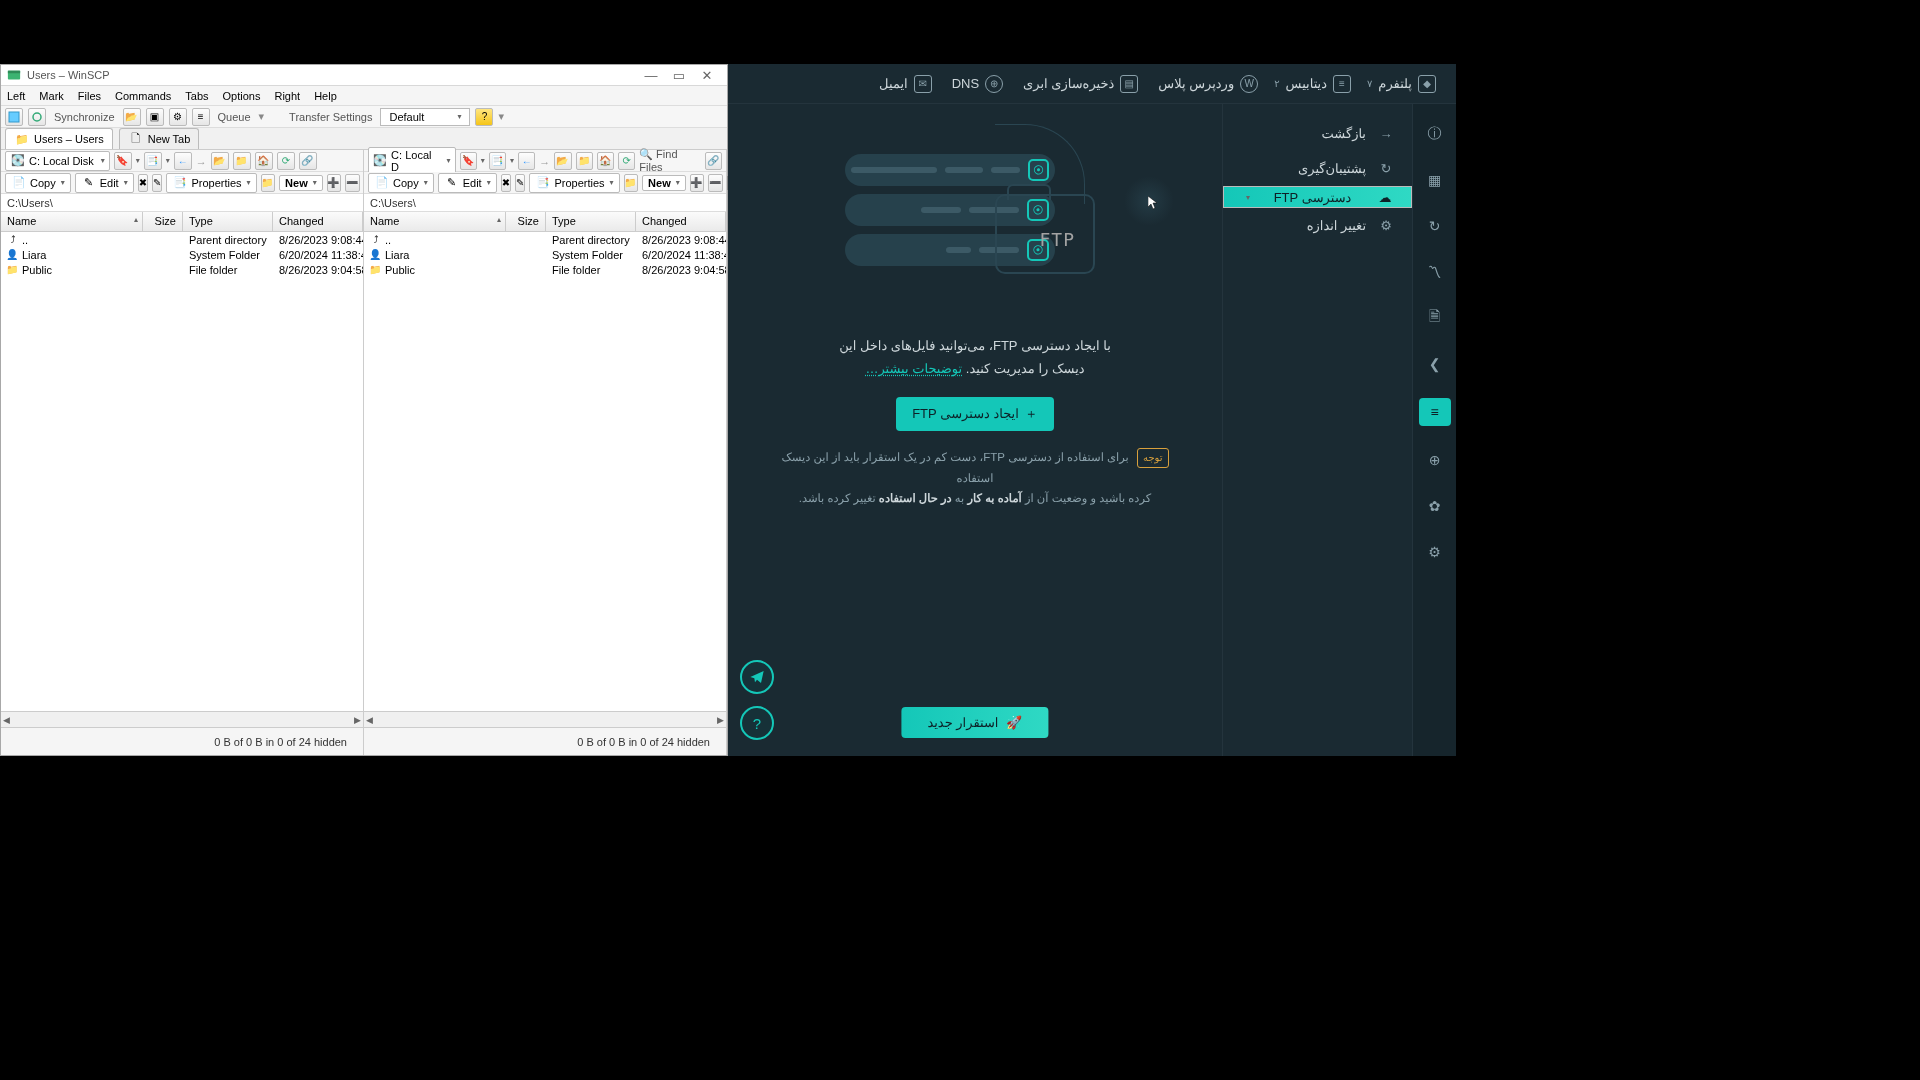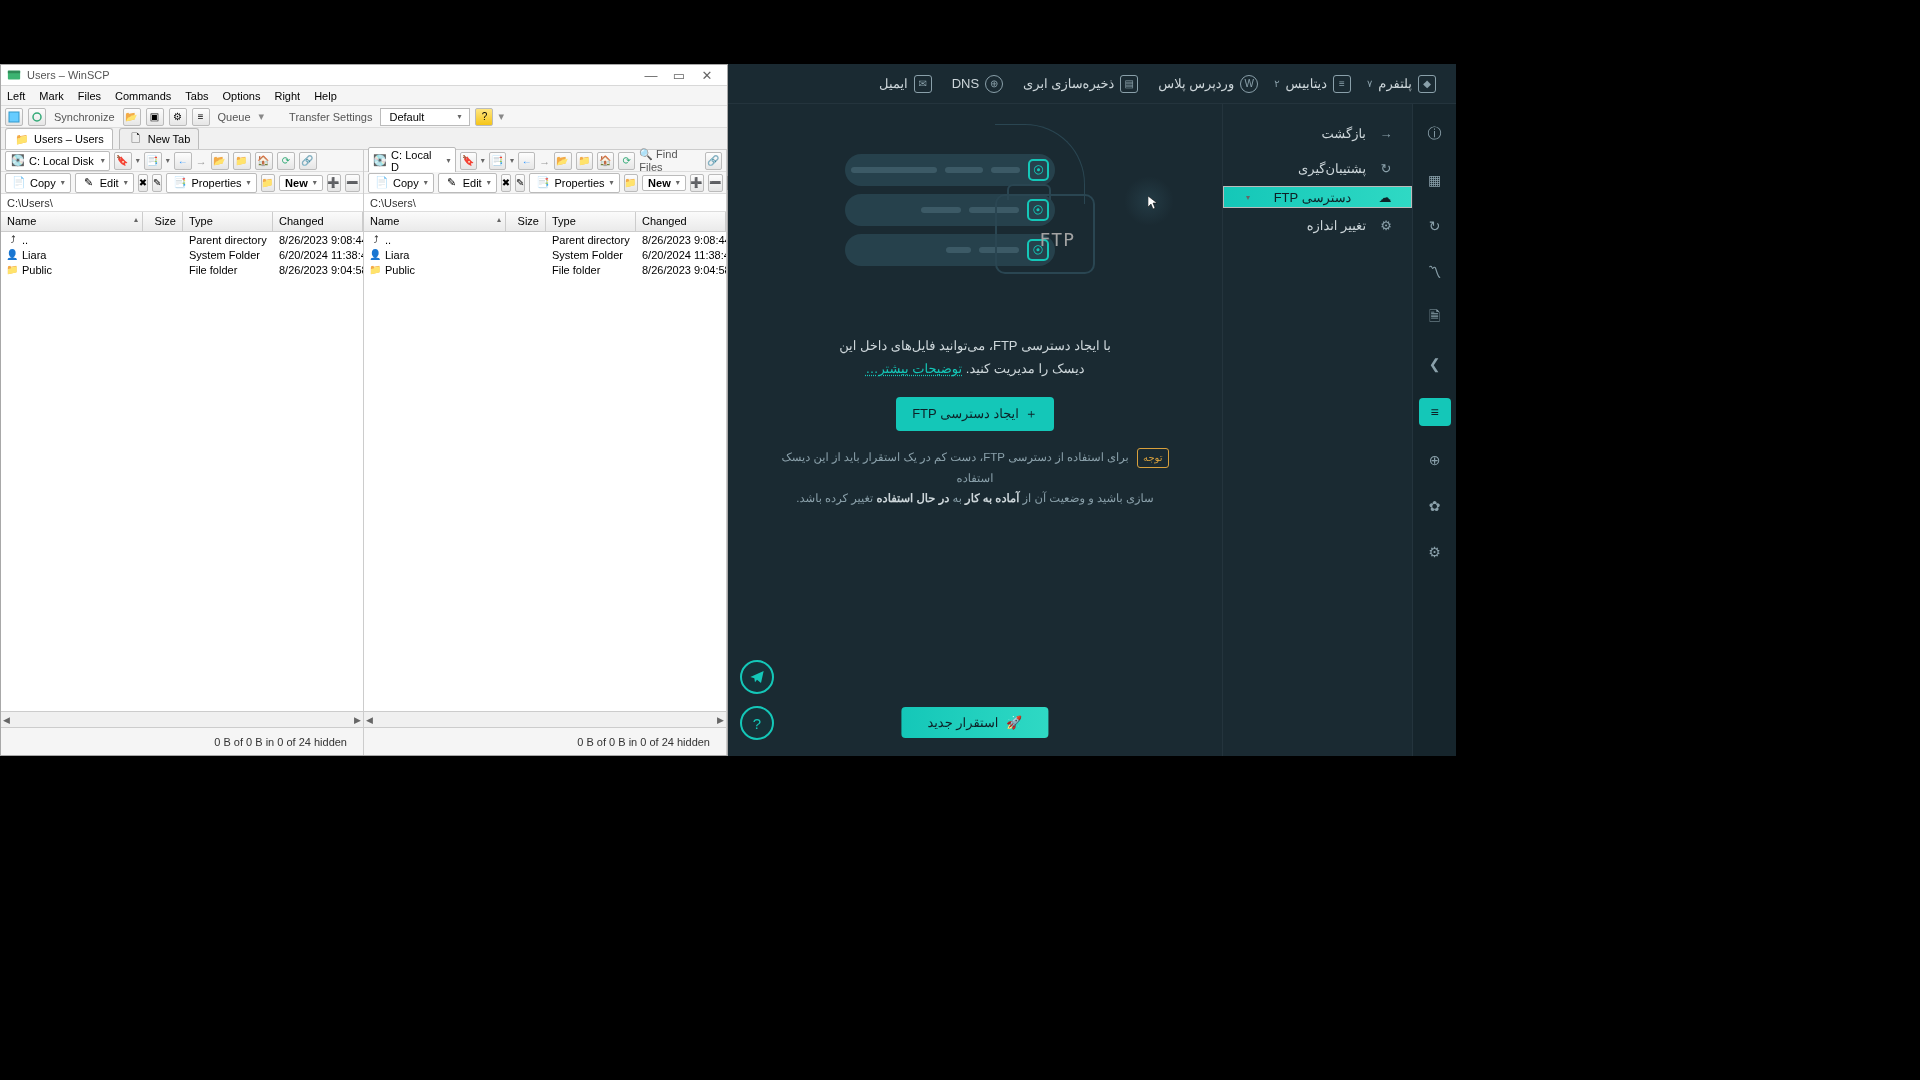--- a/index.html
+++ b/index.html
@@ -391,21 +391,21 @@
         </div>
 
         <div class="cta">
           <span>＋</span>
           <span>ایجاد دسترسی FTP</span>
         </div>
 
         <div class="note">
           <span class="tag">توجه</span>
           <span>برای استفاده از دسترسی FTP، دست کم در یک استقرار باید از این دیسک استفاده</span><br>
-          <span>سازی باشید و وضعیت آن از </span><b>آماده به کار</b><span> به </span><b>در حال استفاده</b><span> تغییر کرده باشد.</span>
+          <span>کرده باشید و وضعیت آن از </span><b>آماده به کار</b><span> به </span><b>در حال استفاده</b><span> تغییر کرده باشد.</span>
         </div>
 
         <div class="deploy">
           <span>🚀</span>
           <span>استقرار جدید</span>
         </div>
 
         <div class="fabwrap">
           <div class="fab">
             <svg width="16" height="16" viewBox="0 0 24 24">

